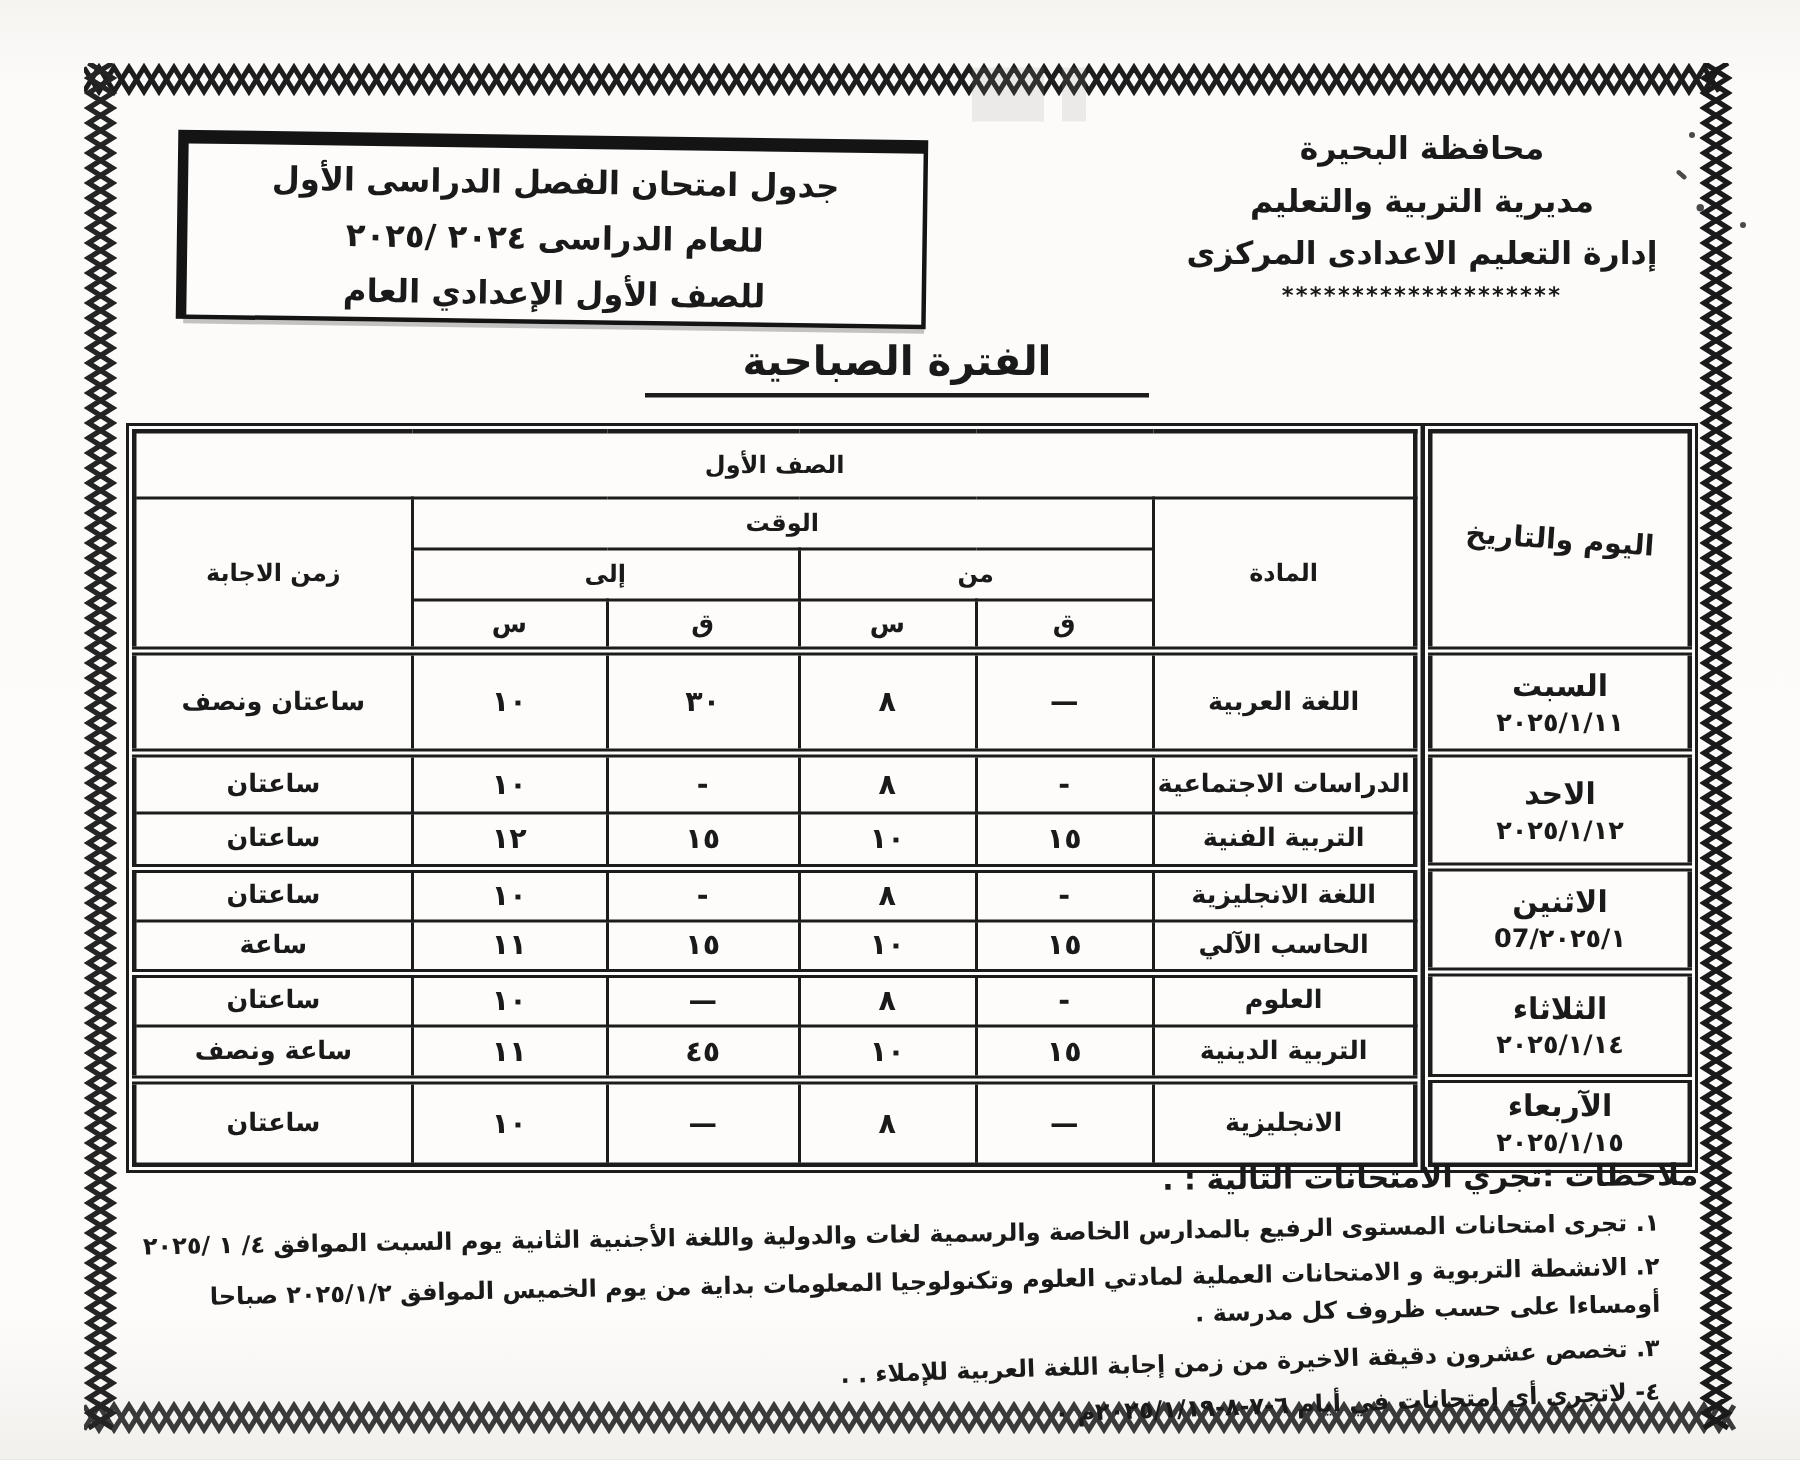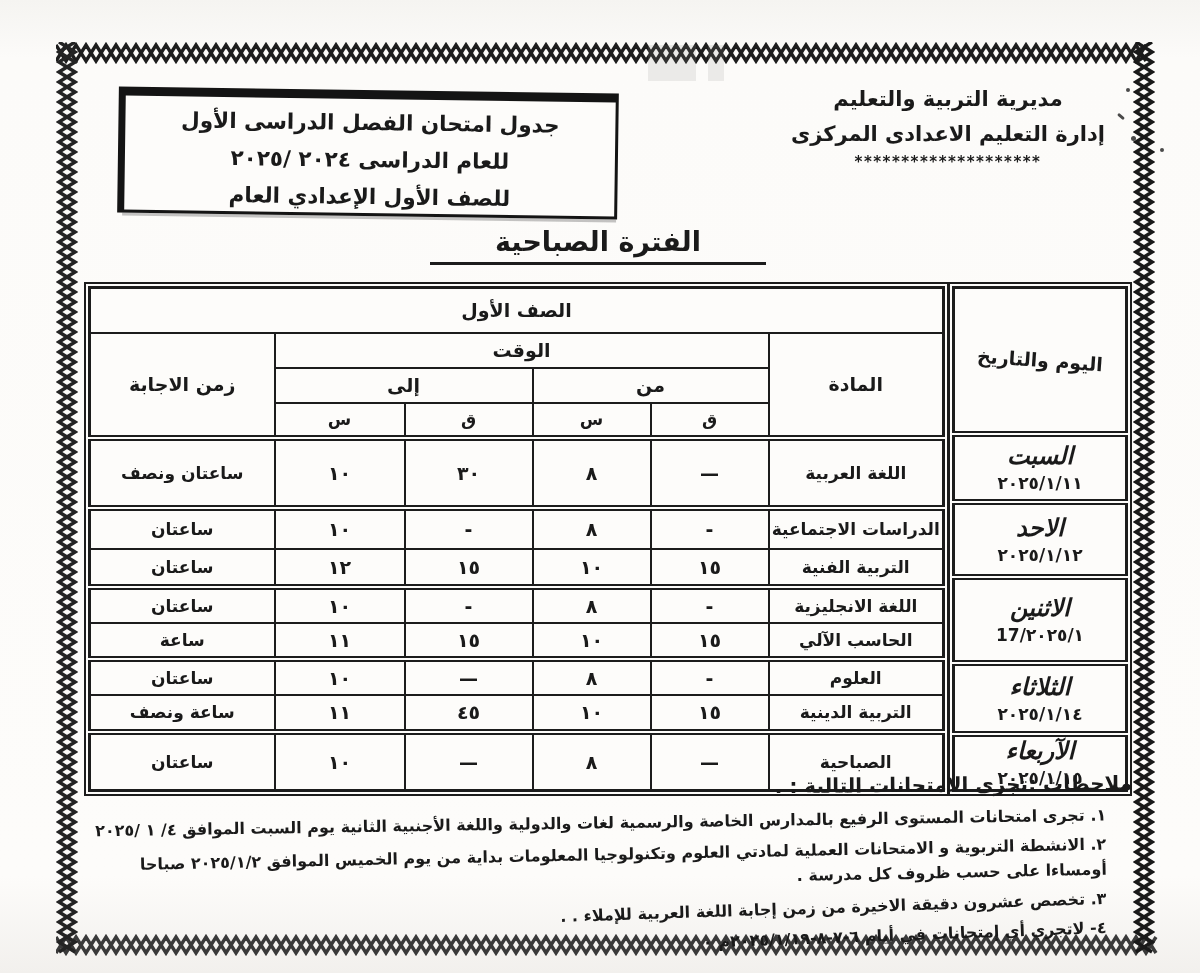--- a/index.html
+++ b/index.html
@@ -58,31 +58,31 @@
     padding: 0 2px; overflow: hidden;
   }
   .main { width: 854px; }
   .day  { width: 176px; }
   .c-sub  { width: 175px; } .c-q1 { width: 118px; } .c-s1 { width: 118px; }
   .c-q2 { width: 128px; } .c-s2 { width: 130px; } .c-dur { width: 185px; }
   .rh1 { height: 44px; } .rh2 { height: 34px; } .rh3 { height: 34px; } .rh4 { height: 34px; }
   .rb1 { height: 68px; } .rb2 { height: 40px; } .rb3 { height: 37px; } .rb4 { height: 35px; }
   .rb5 { height: 35px; } .rb6 { height: 35px; } .rb7 { height: 36px; } .rb8 { height: 57px; }
   .dh  { height: 146px; }
-  .dd1 { height: 68px; } .dd2 { height: 75px; } .dd3 { height: 86px; } .dd4 { height: 71px; } .dd5 { height: 57px; }
-  .hcell { font-size: 19px; }
+  .dd1 { height: 68px; } .dd2 { height: 75px; } .dd3 { height: 70px; } .dd4 { height: 71px; } .dd5 { height: 57px; }
+  .hcell { font-size: 16px; }
   .sq    { font-size: 17px; }
   .subj  { font-size: 17px; }
   .num   { font-size: 19px; border-radius: 16px; }
   .dur   { font-size: 17px; }
   tr.body-first td { border-top: 6px double #1c1c1c; }
   tr.grp td        { border-top: 6px double #1c1c1c; }
   .day-head-cell { border-bottom: 6px double #1c1c1c; font-size: 19px; }
   .day-head-cell span { display: inline-block; transform: rotate(4deg); }
-  .dname { font-size: 24px; font-style: italic; }
+  .dname { font-size: 20px; }
   .ddate { font-size: 17px; margin-top: 3px; }
   
   .notes { position: absolute; top: 771px; right: 68px; left: 80px; direction: rtl; }
   .notes-title { font-size: 20px; margin-bottom: 7px; transform: rotate(-0.5deg); transform-origin: top right; }
   .note { font-size: 16px; line-height: 25px; padding-right: 26px; margin-bottom: 4px; transform-origin: top right; }
   .n1 { transform: rotate(-0.9deg); }
   .n2 { transform: rotate(-1.2deg); padding-left: 34px; }
   .n3 { transform: rotate(-1.9deg); margin-top: 2px; }
   .n4 { transform: rotate(-2.1deg); }
   
@@ -118,20 +118,21 @@
     </svg>
 
   <div class="streak s1"></div>
   <div class="streak s2"></div>
   <div class="speck sp1"></div>
   <div class="speck sp2"></div>
   <div class="speck sp3"></div>
   <div class="speck sp4"></div>
 
   <div class="hdr-right">
+    <div>محافظة البحيرة</div>
     <div>مديرية التربية والتعليم</div>
     <div>إدارة التعليم الاعدادى المركزى</div>
     <div class="stars">********************</div>
   </div>
 
   <div class="title-box">
     <div>جدول امتحان الفصل الدراسى الأول</div>
     <div>للعام الدراسى ٢٠٢٤ /٢٠٢٥</div>
     <div>للصف الأول الإعدادي العام</div>
   </div>
@@ -153,21 +154,21 @@
           </tr>
       <tr class="dd2 grp">
             <td>
               <div class="dname">الاحد</div>
               <div class="ddate">٢٠٢٥/١/١٢</div>
             </td>
           </tr>
       <tr class="dd3 grp">
             <td>
               <div class="dname">الاثنين</div>
-              <div class="ddate">٢٠٢٥/١/17</div>
+              <div class="ddate">٢٠٢٥/١/07</div>
             </td>
           </tr>
       <tr class="dd4 grp">
             <td>
               <div class="dname">الثلاثاء</div>
               <div class="ddate">٢٠٢٥/١/١٤</div>
             </td>
           </tr>
       <tr class="dd5 grp">
             <td>
@@ -257,21 +258,21 @@
       </tr>
       <tr class="rb7">
         <td class="subj">التربية الدينية</td>
         <td class="num">١٥</td>
         <td class="num">١٠</td>
         <td class="num">٤٥</td>
         <td class="num">١١</td>
         <td class="dur">ساعة ونصف</td>
       </tr>
       <tr class="rb8 grp">
-        <td class="subj">الصباحية</td>
+        <td class="subj">الانجليزية</td>
         <td class="num">—</td>
         <td class="num">٨</td>
         <td class="num">—</td>
         <td class="num">١٠</td>
         <td class="dur">ساعتان</td>
       </tr>
     </tbody>
       </table>
   </div>
 

